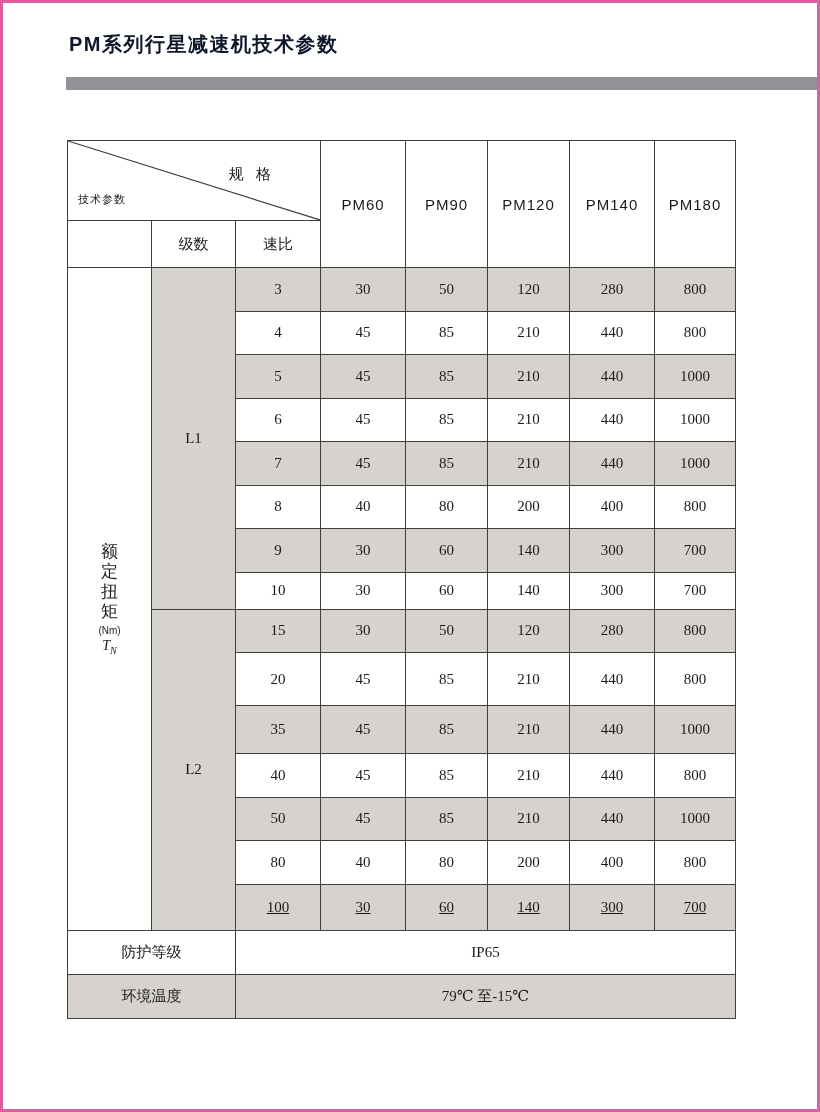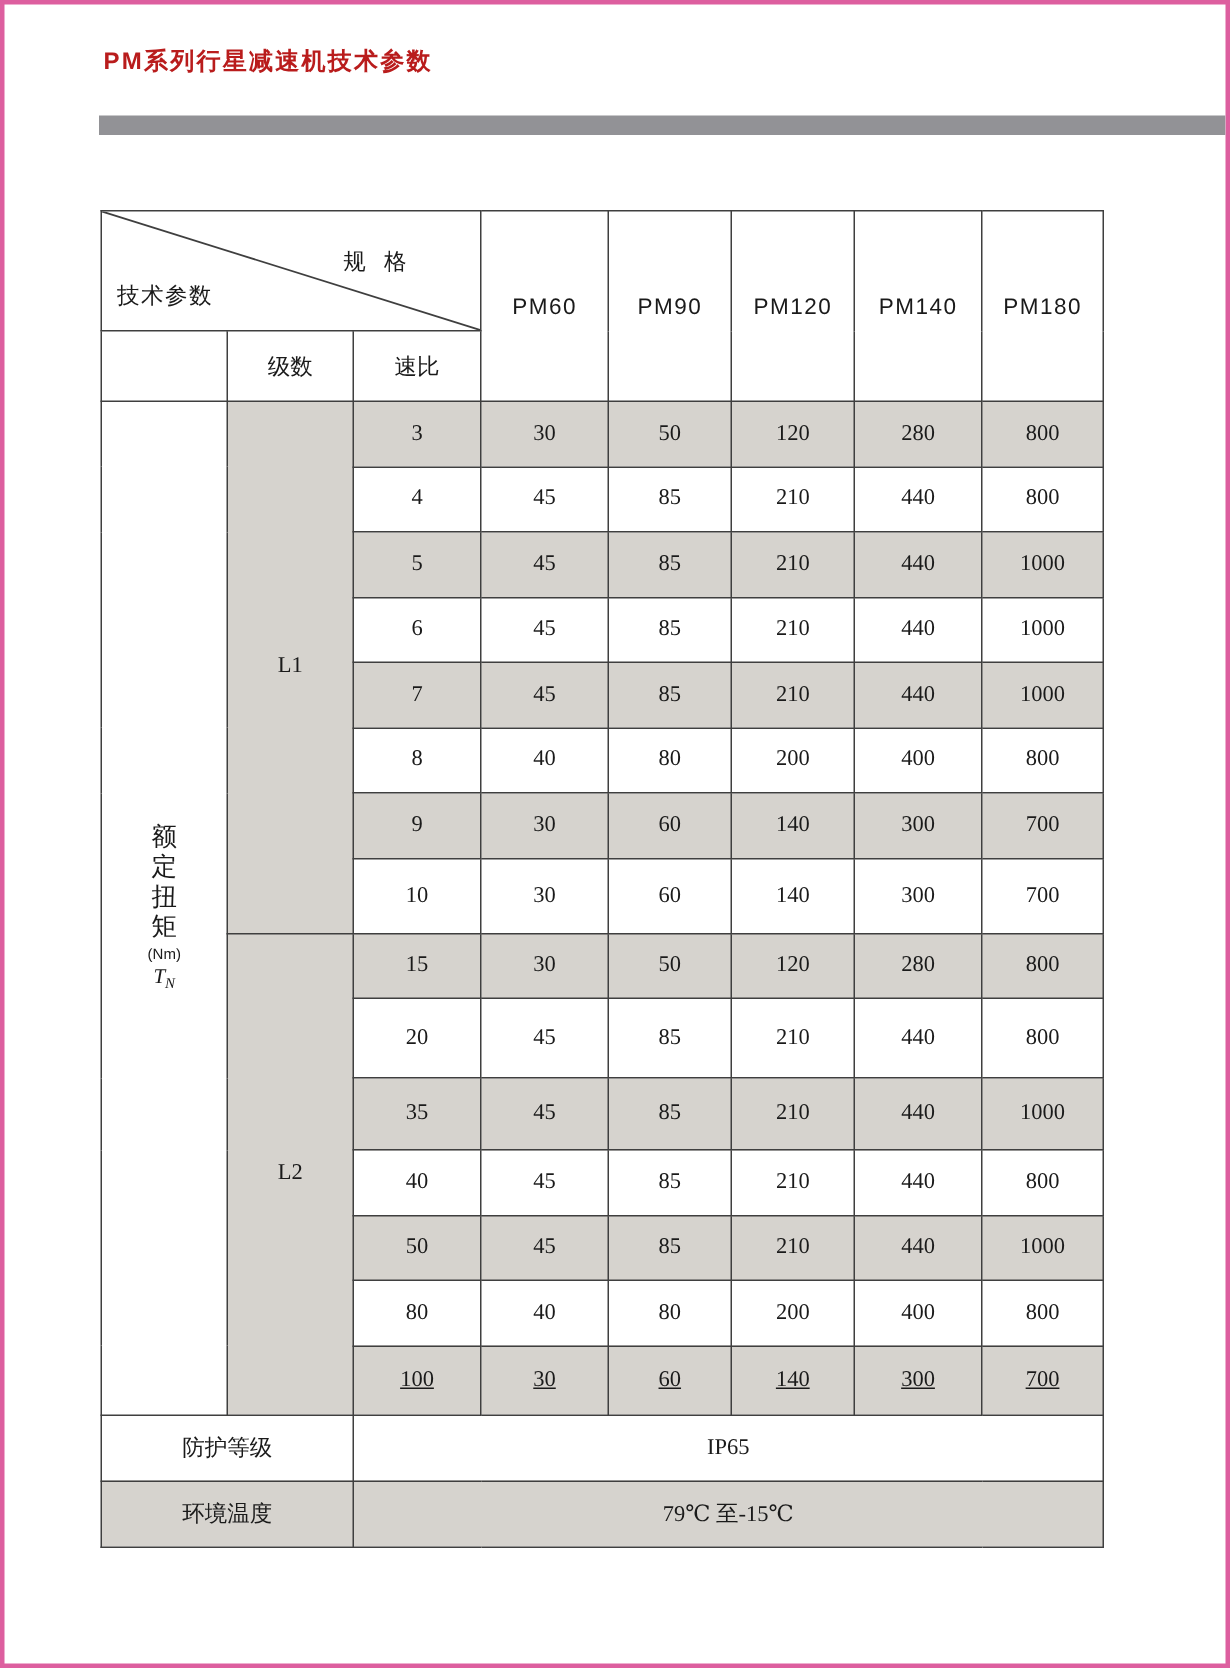--- a/index.html
+++ b/index.html
@@ -4,21 +4,21 @@
 <style>
   html,body { margin:0; padding:0; background:#fff; }
   .page {
     position:relative; width:820px; height:1112px; background:#ffffff;
     border:3px solid #dd5f9f; box-sizing:border-box; overflow:hidden;
     font-family:"Liberation Serif","DejaVu Serif",serif; color:#1a1a1a;
   }
   .page-title {
     position:absolute; left:66px; top:28px;
     font-family:"Liberation Sans","DejaVu Sans",sans-serif;
-    font-size:16px; font-weight:bold; letter-spacing:1.5px; color:#b91c1c;
+    font-size:20px; font-weight:bold; letter-spacing:1.5px; color:#0f172a;
   }
   .title-bar {
     position:absolute; left:63px; top:74px; right:0; height:13px; background:#929296;
   }
 
   table.spec-table {
     position:absolute; left:64px; top:137px; width:668px;
     border-collapse:collapse; table-layout:fixed;
   }
   .spec-table td, .spec-table th {
@@ -33,21 +33,21 @@
   .hcell { font-family:"Liberation Sans","DejaVu Sans",sans-serif; }
 
   td.diag { position:relative; }
   .diag svg { position:absolute; left:0; top:0; width:100%; height:100%; display:block; }
   .diag .spec-label {
     position:absolute; right:45px; top:24px; letter-spacing:4px;
     font-family:"Liberation Sans","DejaVu Sans",sans-serif; font-size:15px;margin-left:32px;
   }
   .diag .param-label {
     position:absolute; left:10px; bottom:13px; letter-spacing:1px;
-    font-family:"Liberation Sans","DejaVu Sans",sans-serif; font-size:15px;
+    font-family:"Liberation Sans","DejaVu Sans",sans-serif; font-size:11px;
   }
 
   .shaded { background:#d6d3ce; }
   .stage-cell { background:#d6d3ce; font-size:15px; }
   .torque-cell { background:#ffffff; }
   .torque-cell .vchar {
     display:block; font-family:"Liberation Sans","DejaVu Sans",sans-serif;
     font-size:17px; line-height:20px;
   }
   .torque-cell .unit { display:block; font-size:10px; margin-top:3px; font-family:"Liberation Sans","DejaVu Sans",sans-serif; }
@@ -166,21 +166,21 @@
           <td class="val-cell">800</td>
         </tr>
         <tr style="height: 43.5px;">
           <td class="ratio-cell shaded">9</td>
           <td class="val-cell shaded">30</td>
           <td class="val-cell shaded">60</td>
           <td class="val-cell shaded">140</td>
           <td class="val-cell shaded">300</td>
           <td class="val-cell shaded">700</td>
         </tr>
-        <tr style="height: 50px; margin-top: 11px;">
+        <tr style="height: 37px; margin-top: 11px;">
           <td class="ratio-cell">10</td>
           <td class="val-cell">30</td>
           <td class="val-cell">60</td>
           <td class="val-cell">140</td>
           <td class="val-cell">300</td>
           <td class="val-cell">700</td>
         </tr>
         <tr style="height: 43.5px;">
           <td class="stage-cell" rowspan="7">L2</td>
           <td class="ratio-cell shaded">15</td>

